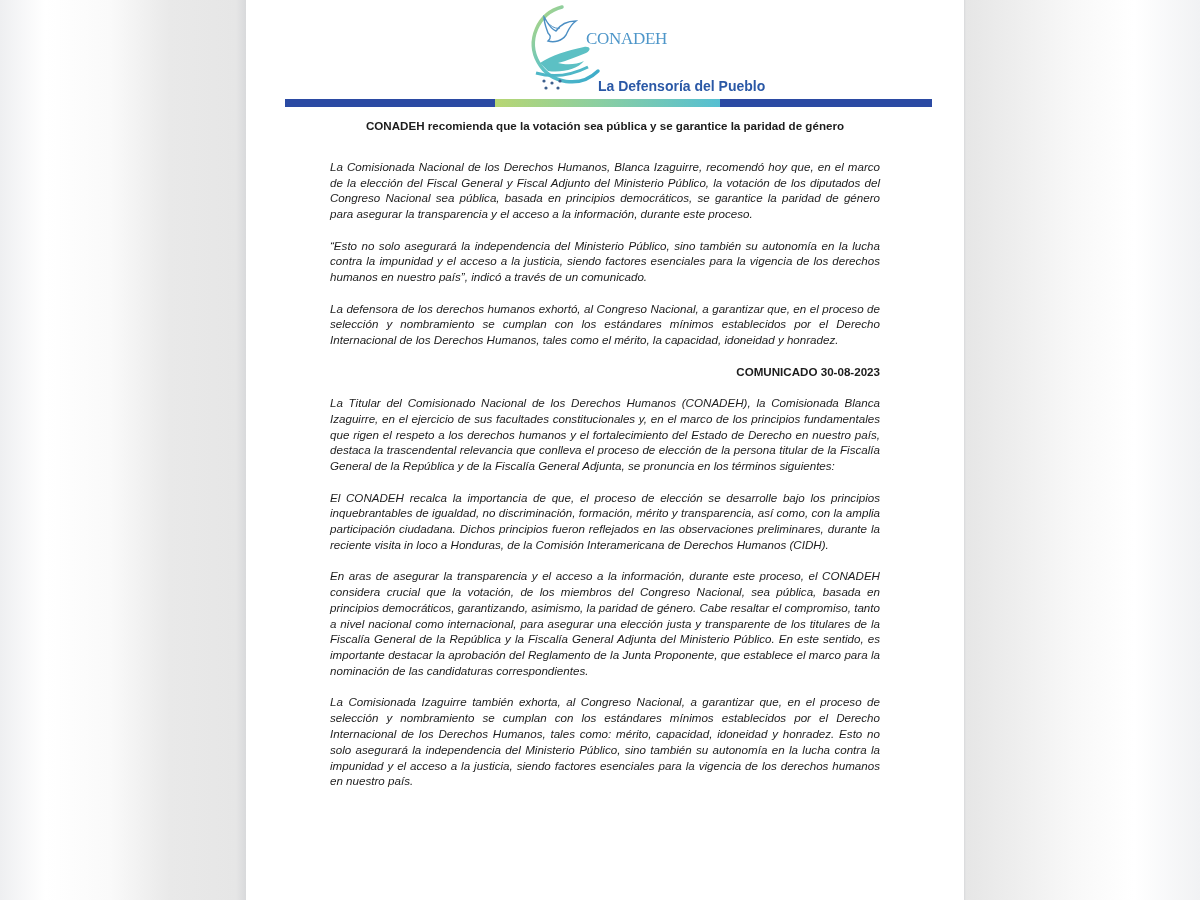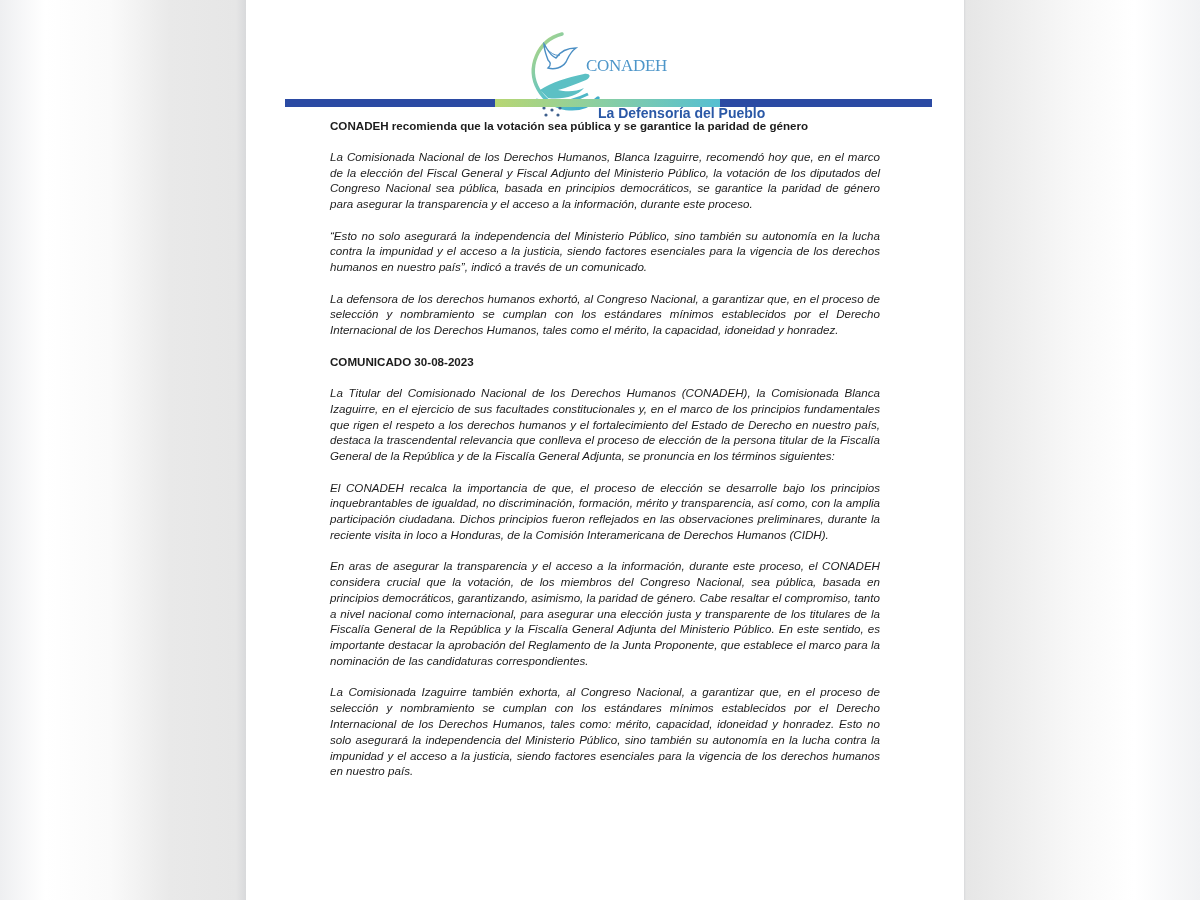--- a/index.html
+++ b/index.html
@@ -22,39 +22,39 @@
       background: #ffffff;
     }
     .header-bar {
       position: absolute; top: 99px; left: 39px; width: 647px; height: 8px;
       display: flex;
     }
     .bar-seg-left { width: 210px; height: 100%; background: #2b4aa3; }
     .bar-seg-mid { width: 225px; height: 100%; background: linear-gradient(90deg, #b7d673 0%, #8ccfa0 45%, #55bfd2 100%); }
     .bar-seg-right { width: 212px; height: 100%; background: #2b4aa3; }
     .logo {
-      position: absolute; top: 28px; left: 272px; width: 210px; height: 95px;
+      position: absolute; top: 1px; left: 272px; width: 210px; height: 95px;
     }
     .logo svg { position: absolute; left: 0; top: 0; }
     .logo-name {
       position: absolute; left: 68px; top: 28px;
       font-family: "Liberation Serif", serif; font-size: 17px; color: #4e96c9; letter-spacing: -0.3px;
     }
     .logo-tagline {
       position: absolute; left: 80px; top: 77px;
       font-family: "Liberation Sans", sans-serif; font-weight: bold; font-size: 14px; color: #2a58a6; white-space: nowrap;
     }
     .content {
       position: absolute; left: 84px; top: 118px; width: 550px;
       font-family: "Liberation Sans", sans-serif; font-size: 11.6px; line-height: 15.8px; color: #1c1c1c;
     }
     .kicker { font-weight: bold; text-decoration: underline; font-size: 11.6px; }
-    .headline { font-weight: bold; text-align: left; font-size: 11.6px; margin-bottom: 15px; }
+    .headline { font-weight: bold; text-align: center; font-size: 11.6px; margin-bottom: 25px; }
     .para { text-align: justify; margin-bottom: 15.6px; font-style: italic; }
-    .section-title { font-weight: bold; text-align: left; margin-bottom: 15.6px; }
+    .section-title { font-weight: bold; text-align: right; margin-bottom: 15.6px; }
   </style>
 </head>
 <body>
 
 <div class="bg-left"></div>
 <div class="bg-right"></div>
 
 <div class="page">
 
   <div class="logo">

